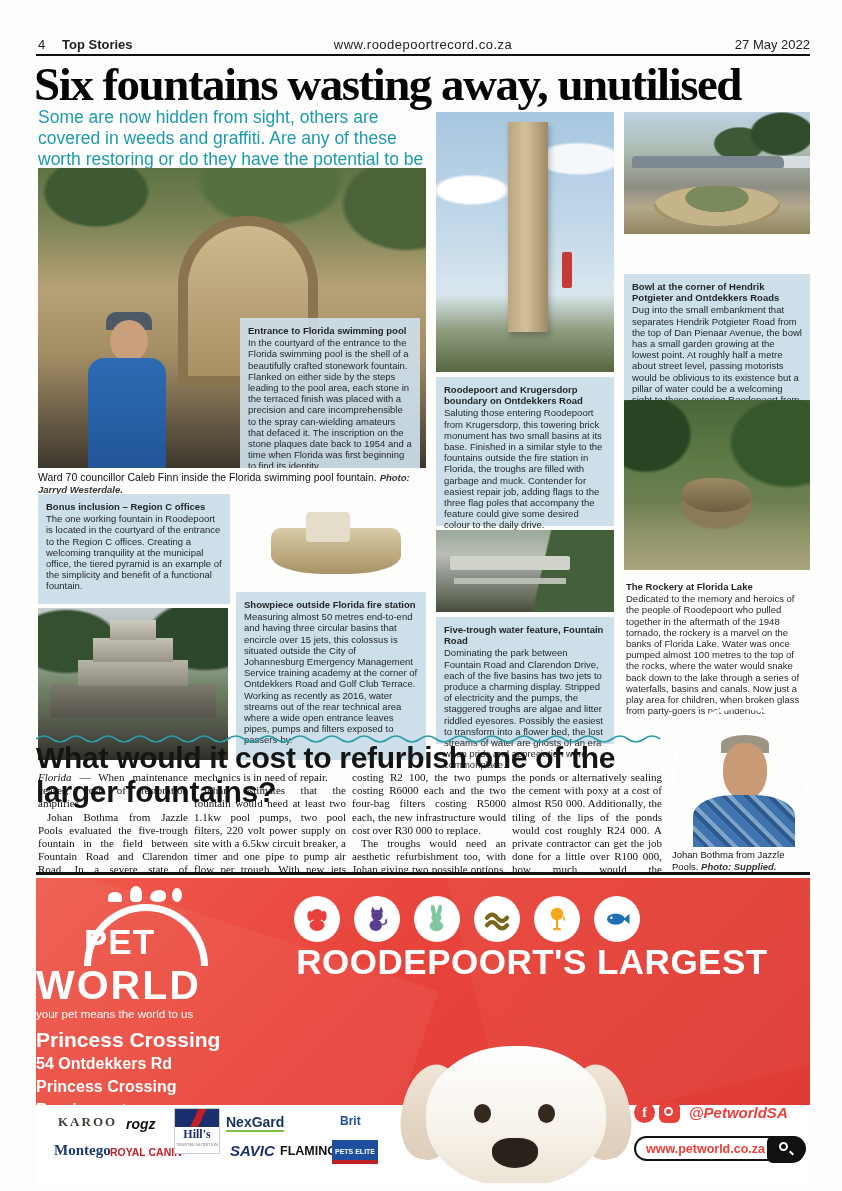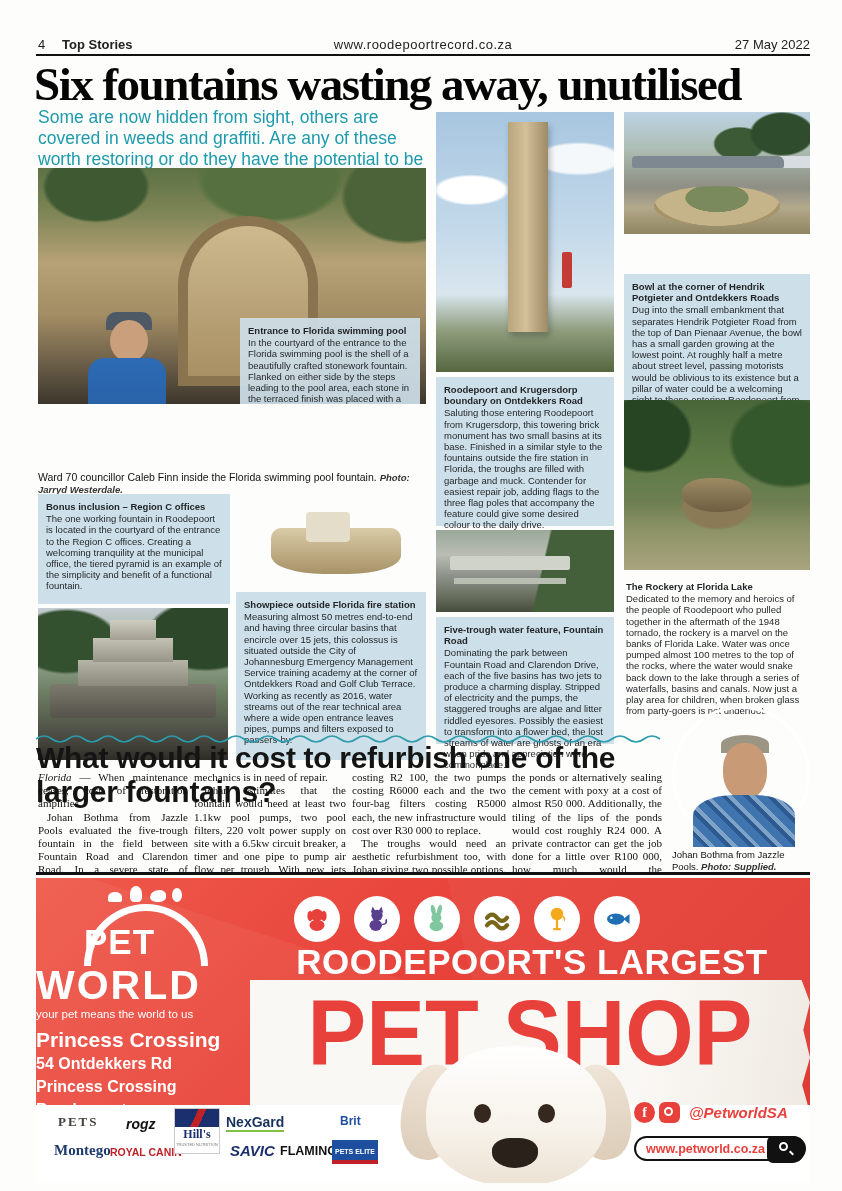--- a/index.html
+++ b/index.html
@@ -18,21 +18,21 @@
   
   .headline { position:absolute; top:57px; left:34px; width:778px;
               font-family:"Liberation Serif", serif; font-weight:700; font-size:47px;
               letter-spacing:-1.5px; color:#050505; white-space:nowrap; }
 
   .standfirst { position:absolute; top:107px; left:38px; width:392px;
                 font-size:17.5px; line-height:1.2; font-weight:500; color:#1d9aac; }
 
   
   .photo { position:absolute; overflow:hidden; }
-  .ph-pool { left:38px; top:168px; width:388px; height:236px;
+  .ph-pool { left:38px; top:168px; width:388px; height:300px;
      background:
        radial-gradient(90px 60px at 15% 8%, #3f5a33 0 55%, transparent 60%),
        radial-gradient(120px 70px at 60% 5%, #56713f 0 55%, transparent 62%),
        radial-gradient(110px 80px at 95% 12%, #4c6238 0 55%, transparent 60%),
        linear-gradient(180deg, #5d7244 0%, #7c8455 18%, #b7a176 40%, #a38d64 62%, #6e6049 82%, #3c372c 100%); }
   .arch { position:absolute; left:150px; top:58px; width:120px; height:150px;
      background:linear-gradient(180deg,#cdb98e,#a98f64); border-radius:60px 60px 0 0;
      box-shadow:0 0 0 10px #8a734f; }
   .man-shirt { position:absolute; left:50px; top:190px; width:78px; height:150px;
      background:linear-gradient(180deg,#2d6bb4,#1e4f8e); border-radius:16px 16px 0 0; }
@@ -405,23 +405,20 @@
               <ellipse cx="11" cy="12" rx="7" ry="4.5"></ellipse>
               <path d="M17 12 L22 8 L22 16 Z"></path>
               <circle cx="7.5" cy="11" r="1" fill="#fff"></circle>
             </g>
           </svg>
       </div>
     </div>
 
     <div class="ad-banner">ROODEPOORT'S LARGEST</div>
 
-    <div class="torn-band">
-      <div class="pet-shop">PET SHOP</div>
-    </div>
 
     <div class="ad-white"></div>
 
     <div class="puppy">
       <div class="pup-ear pe-l"></div>
       <div class="pup-ear pe-r"></div>
       <div class="pup-head"></div>
       <div class="pup-eye ey-l"></div>
       <div class="pup-eye ey-r"></div>
       <div class="pup-nose"></div>
@@ -433,21 +430,21 @@
       <span class="s-handle">@PetworldSA</span>
     </div>
     <div class="url-pill">
       <span class="url-txt">www.petworld.co.za</span>
       <span class="url-btn">
           <span class="mag"></span>
         </span>
     </div>
 
     <div class="brands">
-      <span class="brand b-karoo">PETS</span>
+      <span class="brand b-karoo">KAROO</span>
       <span class="brand b-montego">Montego</span>
       <span class="brand b-rogz">rogz</span>
       <span class="brand b-rc">ROYAL CANIN</span>
       <span class="brand b-hills">
         <span class="h-flag" style="display:block"></span>
         <span class="h-txt" style="display:block">Hill's</span>
         <span class="h-sub" style="display:block">TRUSTED NUTRITION</span>
       </span>
       <span class="brand b-nexgard">NexGard</span>
       <span class="brand b-savic">SAVIC</span>

